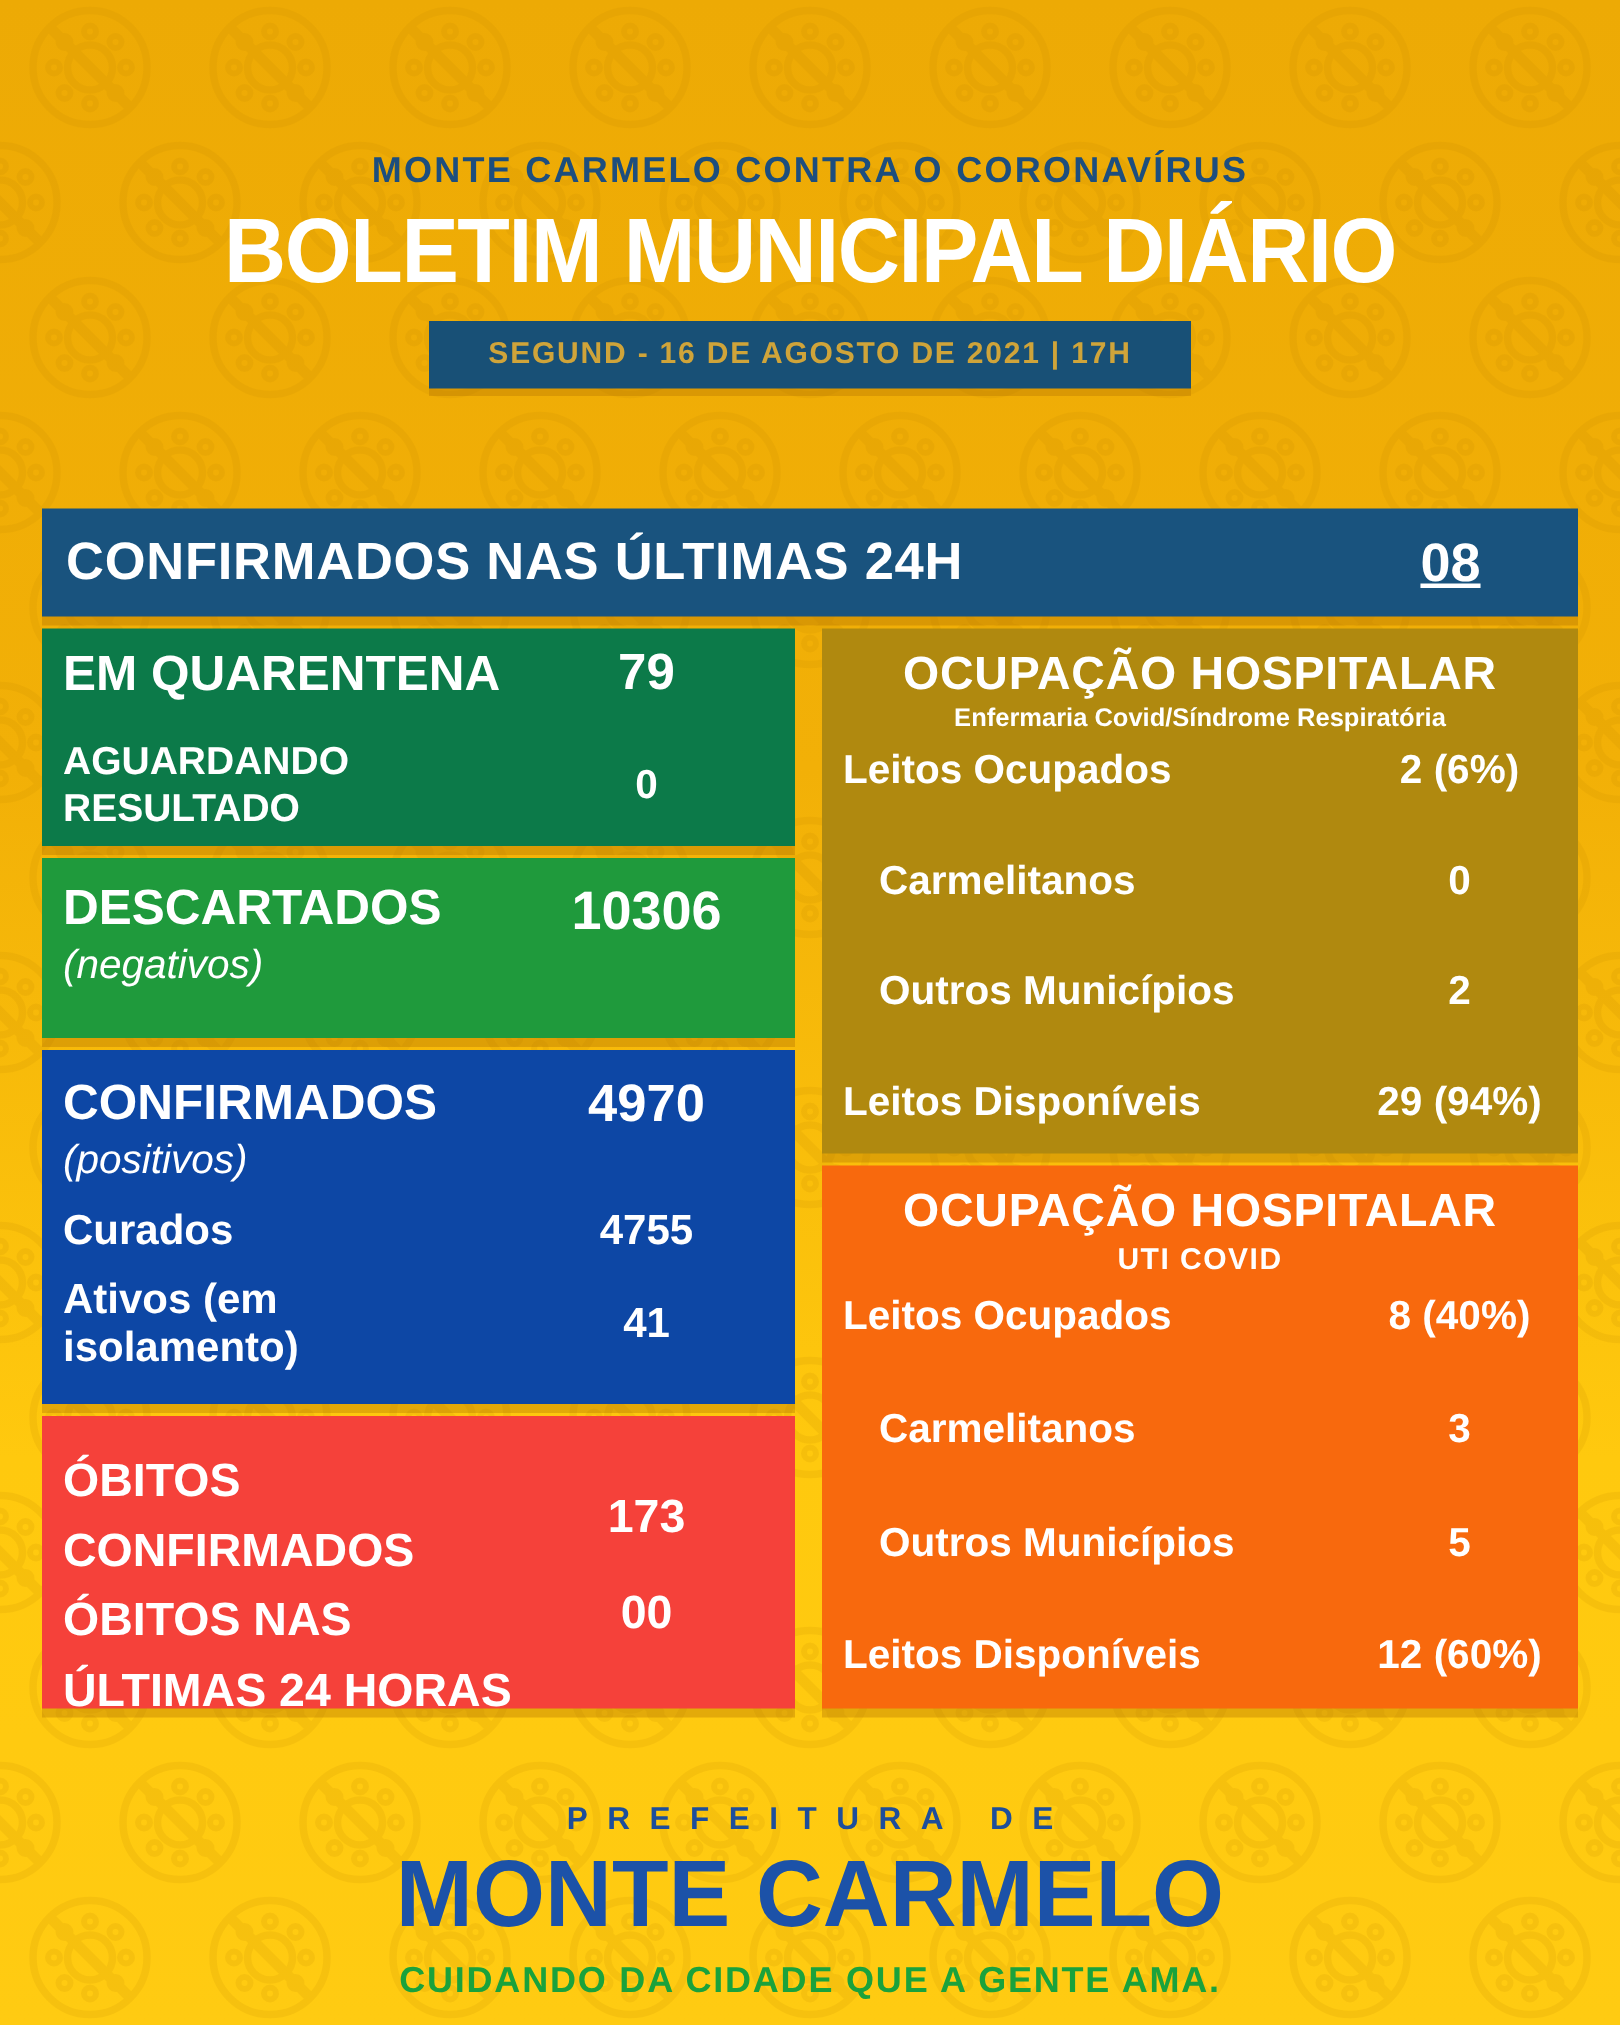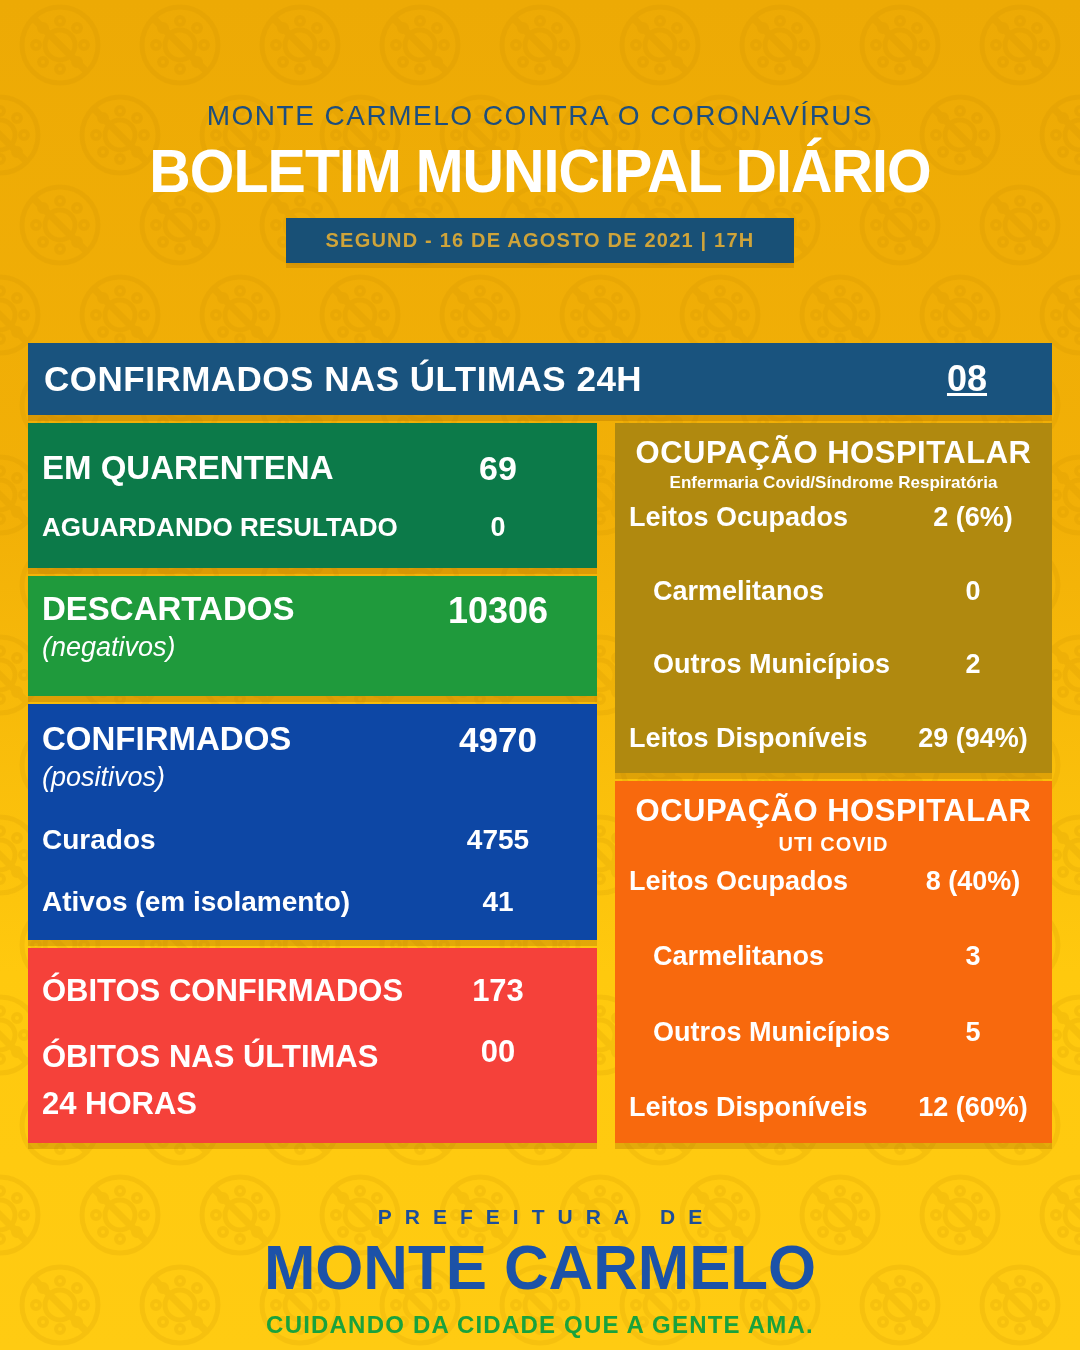--- a/index.html
+++ b/index.html
@@ -9,21 +9,21 @@
     background:linear-gradient(180deg,#edaa05 0%,#f2b007 38%,#ffc90e 72%,#ffcb12 100%);
     overflow:hidden;
     font-family:"Liberation Sans",sans-serif;
     -webkit-font-smoothing:antialiased;
   }
   .watermark{position:absolute;inset:0;width:100%;height:100%;opacity:.15;}
   .layer{position:relative;z-index:1;}
 
   
   .header{padding-top:100px;text-align:center;}
-  .super-title{font-size:28px;font-weight:400;color:#1d4e7e;letter-spacing:1.5px;}
+  .super-title{font-size:24px;font-weight:700;color:#1d4e7e;letter-spacing:1.5px;}
   .main-title{
     margin-top:4px;font-size:61px;font-weight:800;color:#ffffff;
     letter-spacing:-1px;transform:scaleX(.94);transform-origin:center;
     white-space:nowrap;
   }
   .date-pill{
     display:inline-block;margin-top:12px;background:#185076;color:#cfa43a;
     font-size:20px;font-weight:700;letter-spacing:1.2px;padding:11px 40px;
     box-shadow:0 5px 0 rgba(170,106,0,.3);
   }
@@ -33,21 +33,21 @@
   .shadowed{box-shadow:0 6px 0 rgba(170,106,0,.33);}
 
   .bar24{
     height:72px;background:#19537e;display:flex;align-items:center;
     justify-content:space-between;padding-left:16px;margin-bottom:8px;color:#fff;
   }
   .bar24 .lbl{font-size:35px;font-weight:800;letter-spacing:.5px;}
   .bar24 .val{width:170px;text-align:center;font-size:36px;font-weight:800;flex-shrink:0;text-decoration:underline;}
 
   .columns{display:flex;gap:18px;}
-  .col-left{width:569px;display:flex;flex-direction:column;gap:8px;}
+  .col-left{width:502px;display:flex;flex-direction:column;gap:8px;}
   .col-right{flex:1;display:flex;flex-direction:column;gap:8px;border-radius:24px;}
 
   .box{color:#fff;box-sizing:border-box;}
   .stat-row{display:flex;justify-content:space-between;align-items:center;}
   .col-left .val{width:170px;text-align:center;flex-shrink:0;font-weight:800;}
 
   .box-quarantine{height:145px;background:#0c7a49;padding:0 14px;display:flex;flex-direction:column;justify-content:center;gap:24px;}
   .box-quarantine .r1 .lbl{font-size:33px;font-weight:800;}
   .box-quarantine .r1 .val{font-size:34px;}
   .box-quarantine .r2 .lbl{font-size:26px;font-weight:800;}
@@ -136,21 +136,21 @@
         <span class="val">08</span>
       </div>
 
       <div class="columns">
 
         <div class="col-left">
 
           <div class="box box-quarantine shadowed">
             <div class="stat-row r1">
               <span class="lbl">EM QUARENTENA</span>
-              <span class="val">69</span>
+              <span class="val">79</span>
             </div>
             <div class="stat-row r2">
               <span class="lbl">AGUARDANDO RESULTADO</span>
               <span class="val">0</span>
             </div>
           </div>
 
           <div class="box box-discarded shadowed">
             <div class="top">
               <div>

